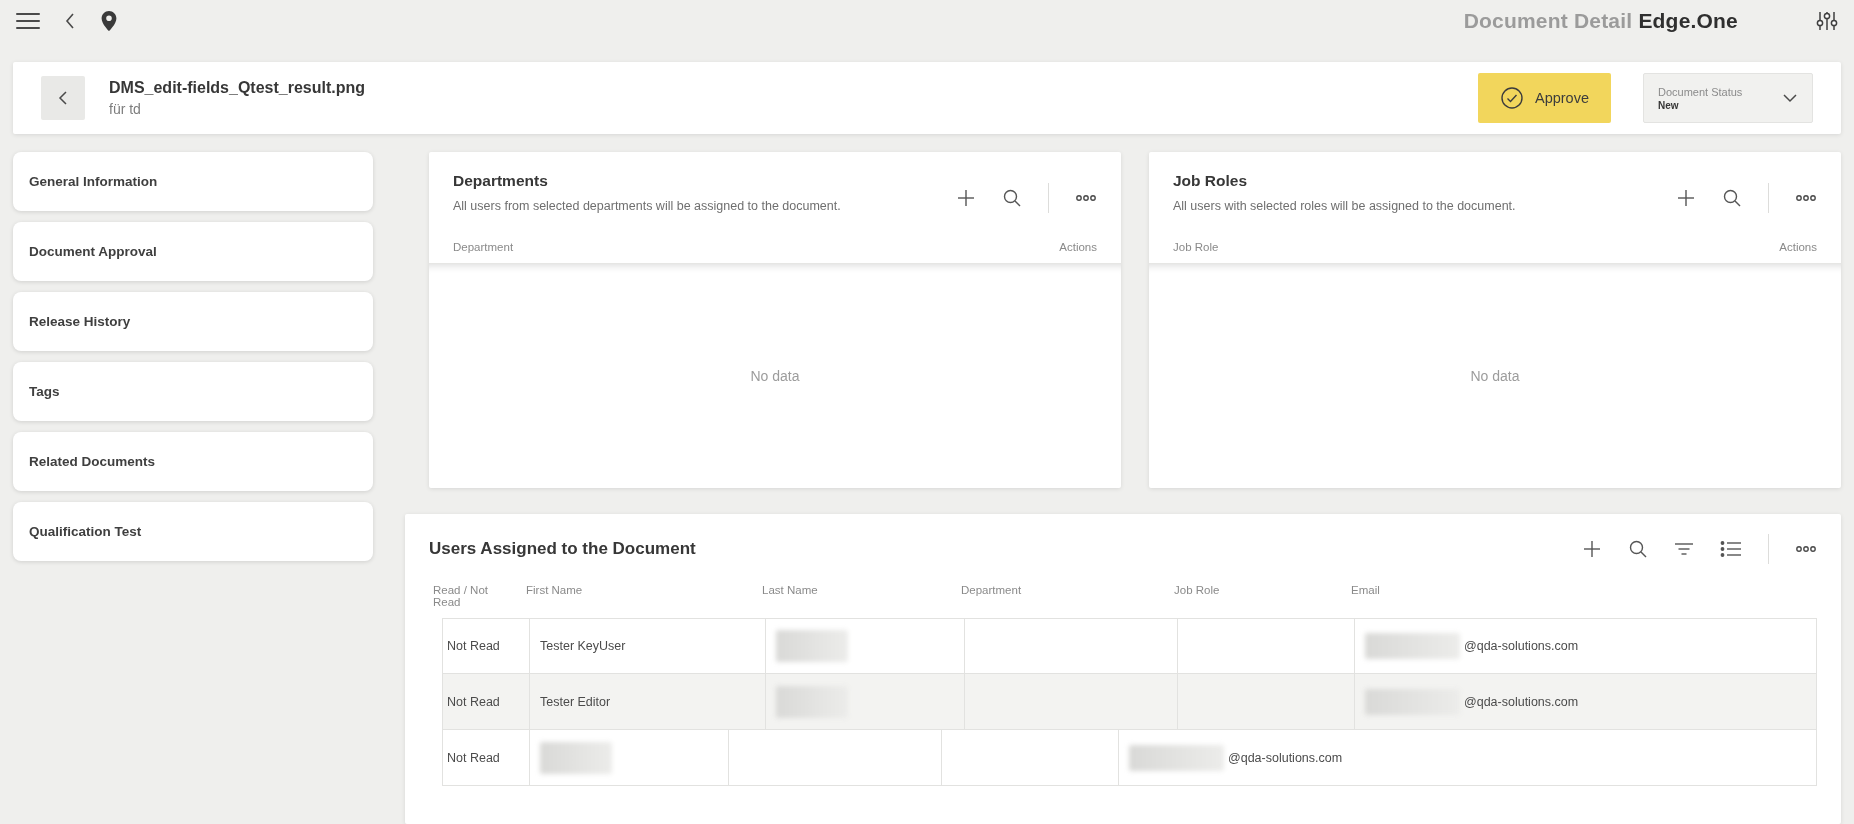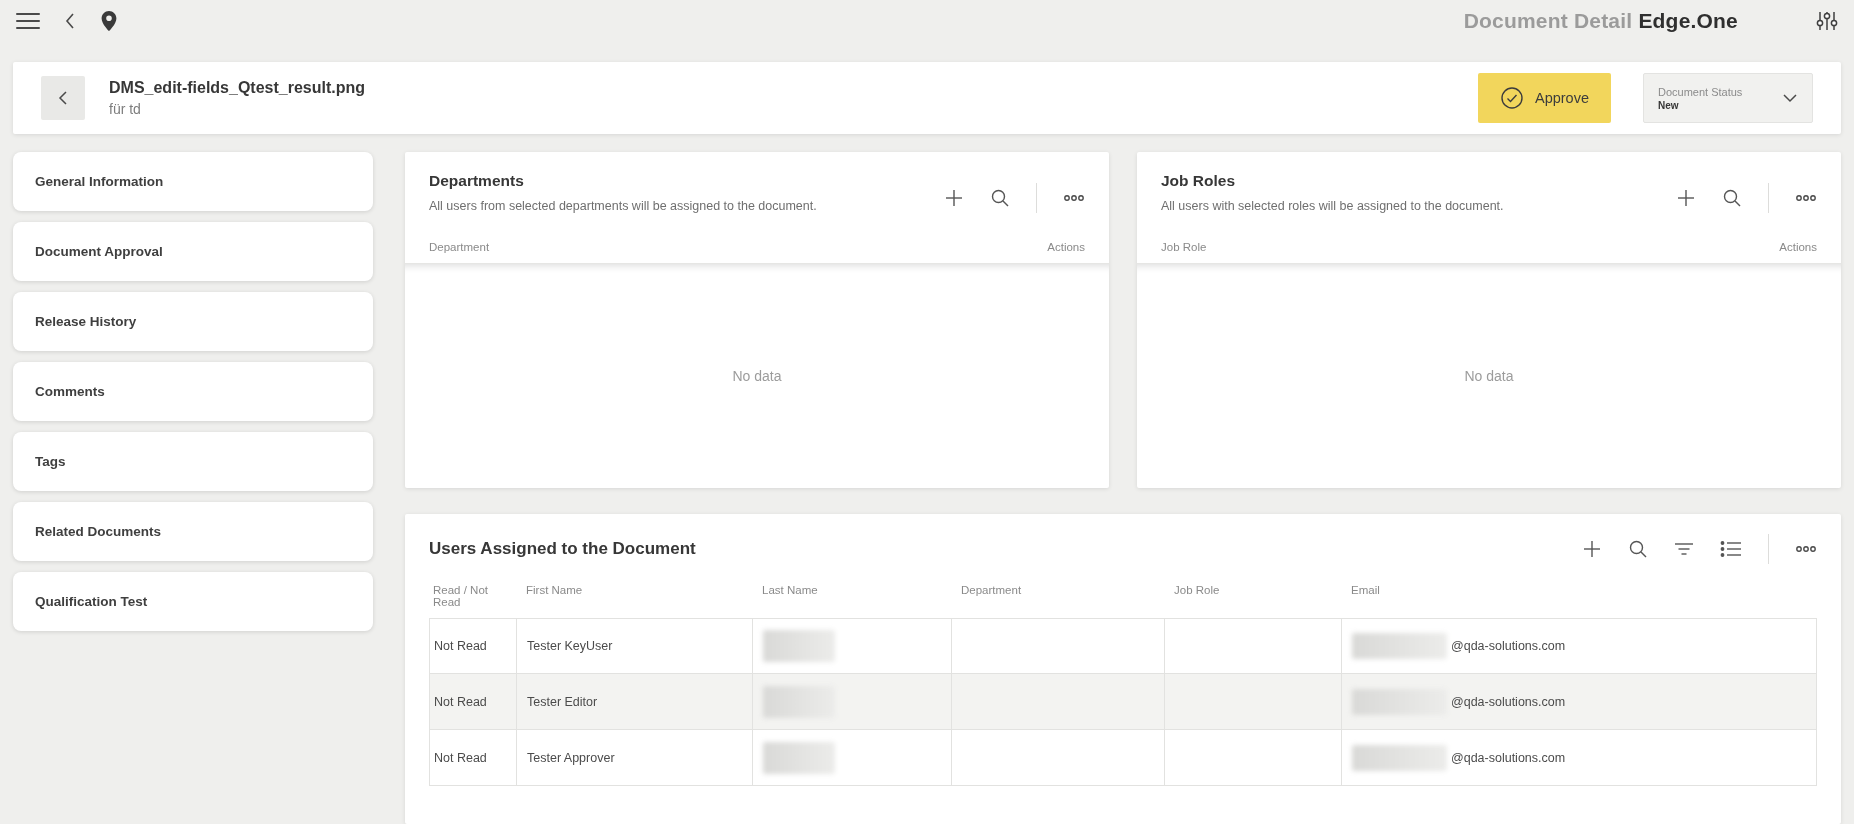--- a/index.html
+++ b/index.html
@@ -34,28 +34,28 @@
     display:flex; align-items:center; padding:0 14px; cursor:pointer; }
   .status-texts { flex:1; }
   .status-label { font-size:11px; color:#8b8b8b; }
   .status-value { font-size:10px; font-weight:700; color:#373737; margin-top:2px; }
 
   
   .content { display:flex; padding:0 13px; margin-top:18px; gap:32px; }
   .sidebar { width:360px; flex-shrink:0; }
   .side-item { position:relative; height:59px; background:#fff; border-radius:8px;
     box-shadow:0 1px 4px rgba(0,0,0,.13); margin-bottom:11px; display:flex; align-items:center;
-    padding-left:22px; font-size:13.5px; font-weight:700; color:#3f3f3f; cursor:pointer; }
+    padding-left:16px; font-size:13.5px; font-weight:700; color:#3f3f3f; cursor:pointer; }
   .side-item.active::before, .side-item.active::after { content:""; position:absolute;
     top:50%; transform:translateY(-50%); width:7px; height:34px; background:#F2D65C; }
   .side-item.active::before { left:-7px; }
   .side-item.active::after { right:-7px; }
 
   .main { flex:1; display:flex; flex-direction:column; gap:26px; min-width:0; }
-  .panel-row { display:flex; gap:28px; }
+  .panel-row { display:flex; gap:28px;margin-left:24px; }
   .panel { background:#fff; box-shadow:0 1px 4px rgba(0,0,0,.10); border-radius:2px;
     display:flex; flex-direction:column; }
   .panel-row .panel { flex:1; height:336px; }
 
   .panel-head { display:flex; justify-content:space-between; padding:20px 24px 0; }
   .panel-title { font-size:15.5px; font-weight:700; color:#373737; }
   .panel-desc { font-size:12.5px; color:#6f6f6f; margin-top:9px; }
   .panel-icons { display:flex; align-items:center; gap:26px; margin-top:10px; }
   .v-divider { width:1px; height:30px; background:#dddddb; }
 
@@ -66,21 +66,21 @@
 
   
   .users-panel { min-height:310px; }
   .users-head { display:flex; justify-content:space-between; align-items:center; padding:20px 24px 0; }
   .users-title { font-size:17px; font-weight:700; color:#373737; }
 
   .table { margin:20px 24px 0; font-size:12.5px; color:#4b4b4b; }
   .t-row { display:flex; }
   .t-head .t-cell { font-size:11.5px; color:#8a8a8a; padding:0 0 10px 10px; }
   .t-head .c1 { padding-left:4px; }
-  .t-body .t-row { height:56px; border-bottom:1px solid #e2e2e0; border-left:1px solid #e2e2e0; }
+  .t-body .t-row { height:56px; border-bottom:1px solid #e2e2e0; border-left:1px solid #e2e2e0;margin-left:13px; }
   .t-body .t-row:first-child { border-top:1px solid #e2e2e0; }
   .t-body .t-cell { display:flex; align-items:center; padding-left:10px; border-right:1px solid #e2e2e0; }
   .t-body .c1 { padding-left:4px; }
   .t-row.striped { background:#f3f3f1; }
   .c1 { width:87px; }  .c2 { width:236px; }  .c3 { width:199px; }
   .c4 { width:213px; } .c5 { width:177px; }  .c6 { flex:1; }
 
   .redact { display:inline-block; background:linear-gradient(90deg,#d9d9d7,#ececea);
     filter:blur(2.5px); border-radius:2px; }
   .redact.name { width:72px; height:32px; }
@@ -164,23 +164,20 @@
     <div class="side-item">
         <span>General Information</span>
       </div>
     <div class="side-item">
         <span>Document Approval</span>
       </div>
     <div class="side-item">
         <span>Release History</span>
       </div>
     <div class="side-item">
-        <span>Comments</span>
-      </div>
-    <div class="side-item">
         <span>Tags</span>
       </div>
     <div class="side-item">
         <span>Related Documents</span>
       </div>
     <div class="side-item">
         <span>Qualification Test</span>
       </div>
   </nav>
 
@@ -335,21 +332,20 @@
               </div>
             <div class="t-cell c4"></div>
             <div class="t-cell c5"></div>
             <div class="t-cell c6 email-cell">
                 <span class="redact mail"></span>
                 <span>@qda-solutions.com</span>
               </div>
           </div>
           <div class="t-row">
             <div class="t-cell c1">Not Read</div>
-            <div class="t-cell c2">Tester Approver</div>
             <div class="t-cell c3">
                 <span class="redact name"></span>
               </div>
             <div class="t-cell c4"></div>
             <div class="t-cell c5"></div>
             <div class="t-cell c6 email-cell">
                 <span class="redact mail"></span>
                 <span>@qda-solutions.com</span>
               </div>
           </div>

